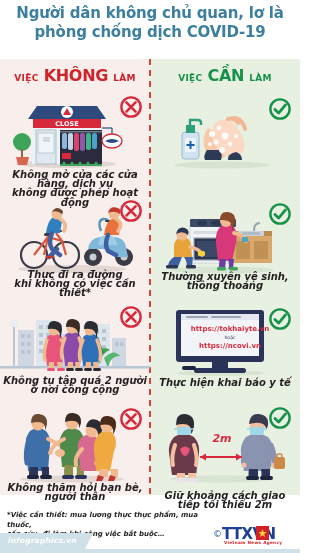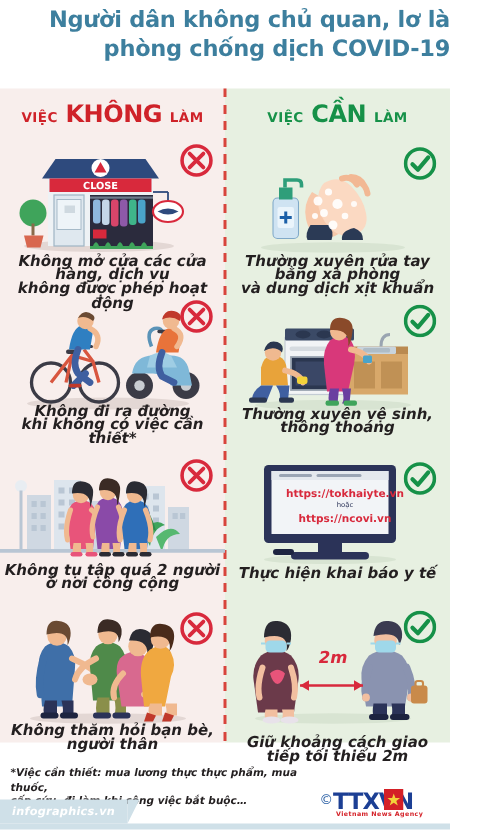--- a/index.html
+++ b/index.html
@@ -3,21 +3,21 @@
 <meta charset="utf-8">
 <style>
   html,body{margin:0;padding:0;background:#fff;}
   body{width:300px;height:553px;overflow:hidden;
        font-family:"DejaVu Sans","Liberation Sans",sans-serif;}
   .page{position:relative;width:300px;height:553px;background:#ffffff;}
 
   
   .title{
     position:absolute;left:0;top:4px;width:300px;
-    text-align:right;color:#3d7f9e;font-weight:bold;
+    text-align:center;color:#3d7f9e;font-weight:bold;
     font-size:15px;line-height:19px;letter-spacing:-.2px;
     font-family:"DejaVu Sans","Liberation Sans",sans-serif;
   }
   .title .l2{display:block;}
 
   
   .bands{position:absolute;left:0;top:59px;width:300px;height:436px;}
   .band{position:absolute;top:0;height:436px;}
   .band.left{left:0;width:150px;background:#f8eeec;}
   .band.right{left:150px;width:150px;background:#e7f0e1;}
@@ -160,24 +160,20 @@
       <circle cx="72" cy="58" r="3" fill="#ffffff" opacity=".9"></circle>
       <circle cx="60" cy="52" r="2" fill="#ffffff" opacity=".9"></circle>
       <circle cx="86" cy="44" r="2" fill="#ffffff" opacity=".85"></circle>
     </svg>
     <div class="badge" style="left:119px;top:6px;">
       <svg viewBox="0 0 24 24">
           <circle cx="12" cy="12" r="10.5" fill="none" stroke="#169148" stroke-width="2.6"></circle>
       <path d="M6.5 12.5 L10.5 16.5 L18 7.5" fill="none" stroke="#169148" stroke-width="3" stroke-linecap="round" stroke-linejoin="round"></path>
         </svg>
     </div>
-    <div class="cap" style="top:78px;">
-      <span>Thường xuyên rửa tay bằng xà phòng</span><br>
-      <span>và dung dịch xịt khuẩn</span>
-    </div>
   </div>
 
   <div class="cell" style="left:0;top:197px;">
     <svg class="art" viewBox="0 0 150 78" height="78">
       <ellipse cx="72" cy="72" rx="54" ry="4" fill="#e3d7d4"></ellipse>
       <circle cx="34" cy="58" r="13" fill="none" stroke="#3b3b46" stroke-width="2.2"></circle>
       <circle cx="66" cy="58" r="13" fill="none" stroke="#3b3b46" stroke-width="2.2"></circle>
       <path d="M34 58 L48 40 L62 44 L66 58" fill="none" stroke="#d8563f" stroke-width="2.2"></path>
       <path d="M48 40 L44 58 M62 44 L56 36" fill="none" stroke="#d8563f" stroke-width="2.2"></path>
       <path d="M53 34 h8" stroke="#3b3b46" stroke-width="2" stroke-linecap="round"></path>
@@ -203,21 +199,21 @@
       <path d="M116 22 q8 4 2 12" stroke="#f0b990" stroke-width="3.6" stroke-linecap="round" fill="none"></path>
       <path d="M108 38 q-4 10 0 16 l8 4" stroke="#3f5fa0" stroke-width="4.5" fill="none" stroke-linecap="round"></path>
     </svg>
     <div class="badge" style="left:120px;top:3px;">
       <svg viewBox="0 0 24 24">
           <circle cx="12" cy="12" r="10.5" fill="none" stroke="#d8293c" stroke-width="2.6"></circle>
       <path d="M7 7 L17 17 M17 7 L7 17" stroke="#d8293c" stroke-width="2.8" stroke-linecap="round"></path>
         </svg>
     </div>
     <div class="cap" style="top:73px;">
-      <span>Không đi ra đường</span><br>
+      <span>Thực đi ra đường</span><br>
       <span>khi không có việc cần thiết*</span>
     </div>
   </div>
 
   <div class="cell" style="left:150px;top:197px;">
     <svg class="art" viewBox="0 0 150 78" height="78">
       <ellipse cx="72" cy="73" rx="52" ry="3.5" fill="#d8e4d2"></ellipse>
       <rect x="40" y="28" width="42" height="38" fill="#f2f4f6" stroke="#c3ccd4" stroke-width=".8"></rect>
       <rect x="40" y="22" width="46" height="8" rx="1" fill="#3b4a66"></rect>
       <ellipse cx="52" cy="26" rx="5" ry="2.6" fill="#2b3750"></ellipse>

